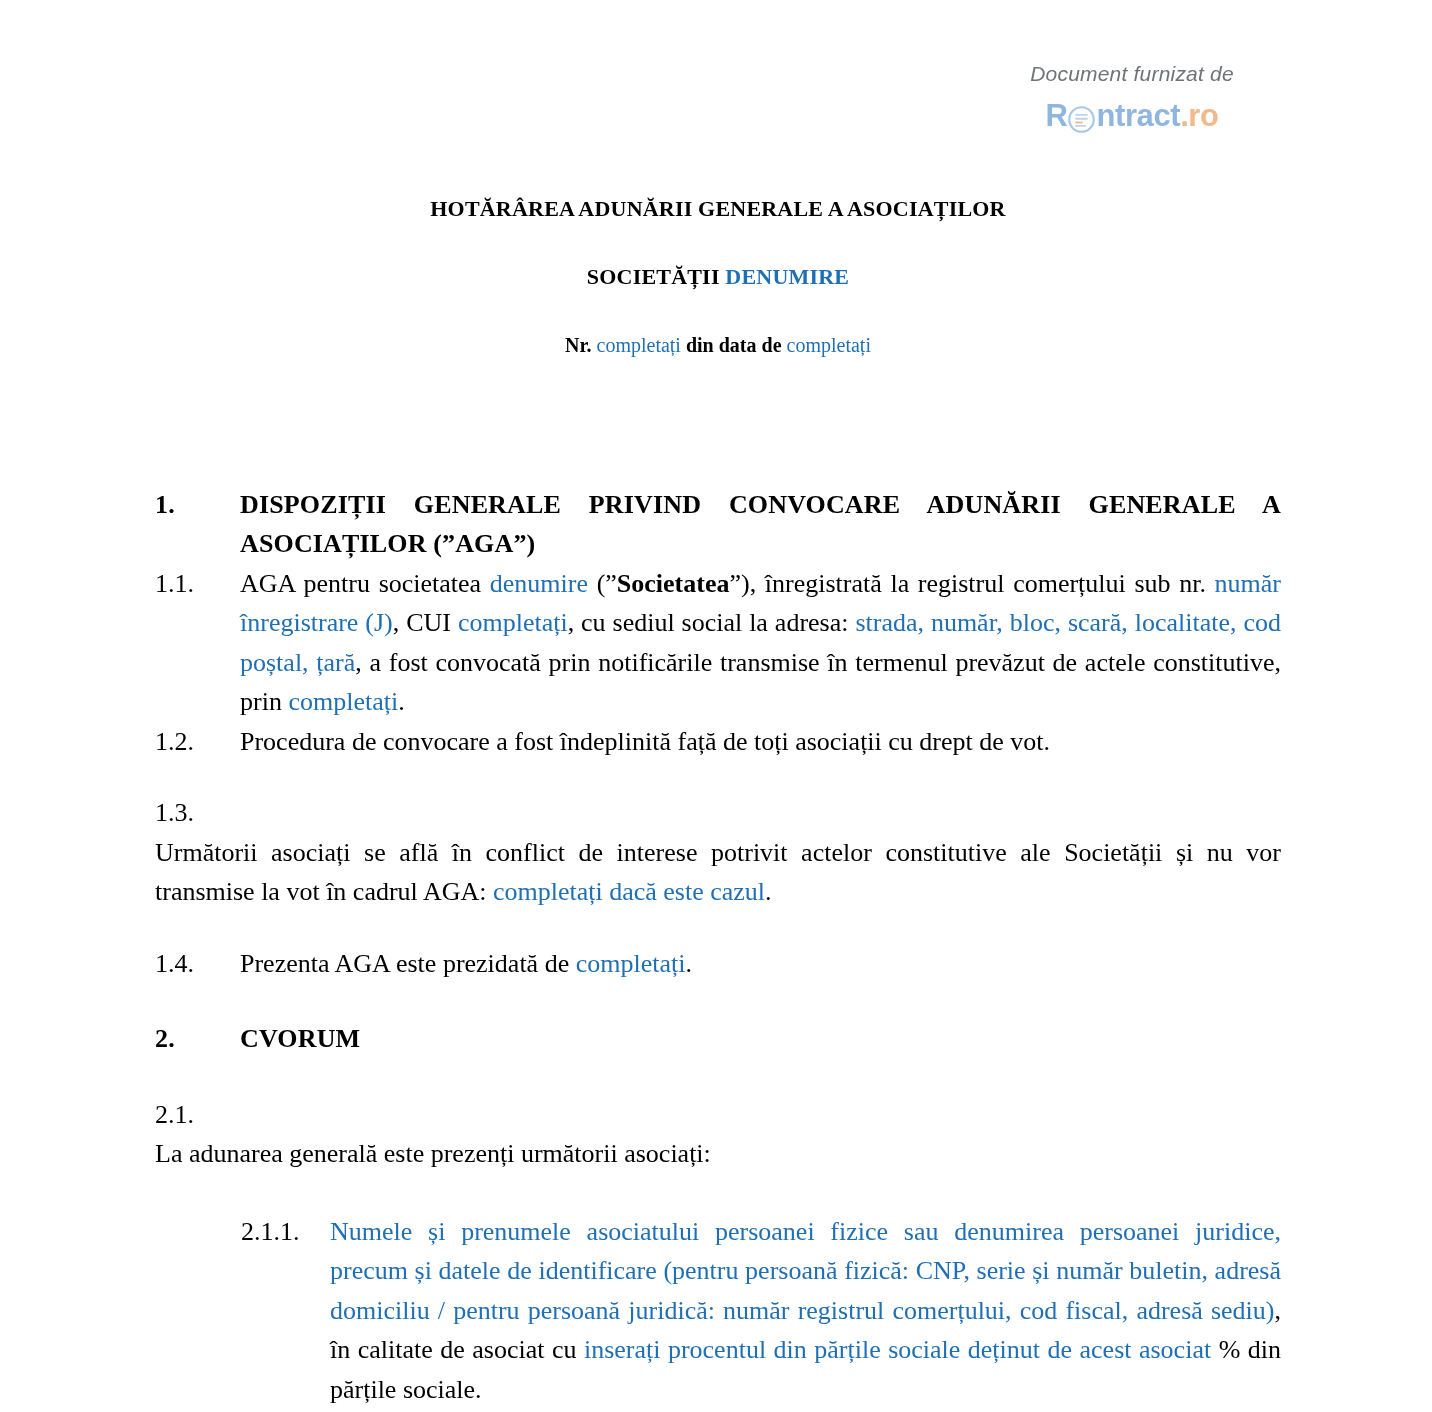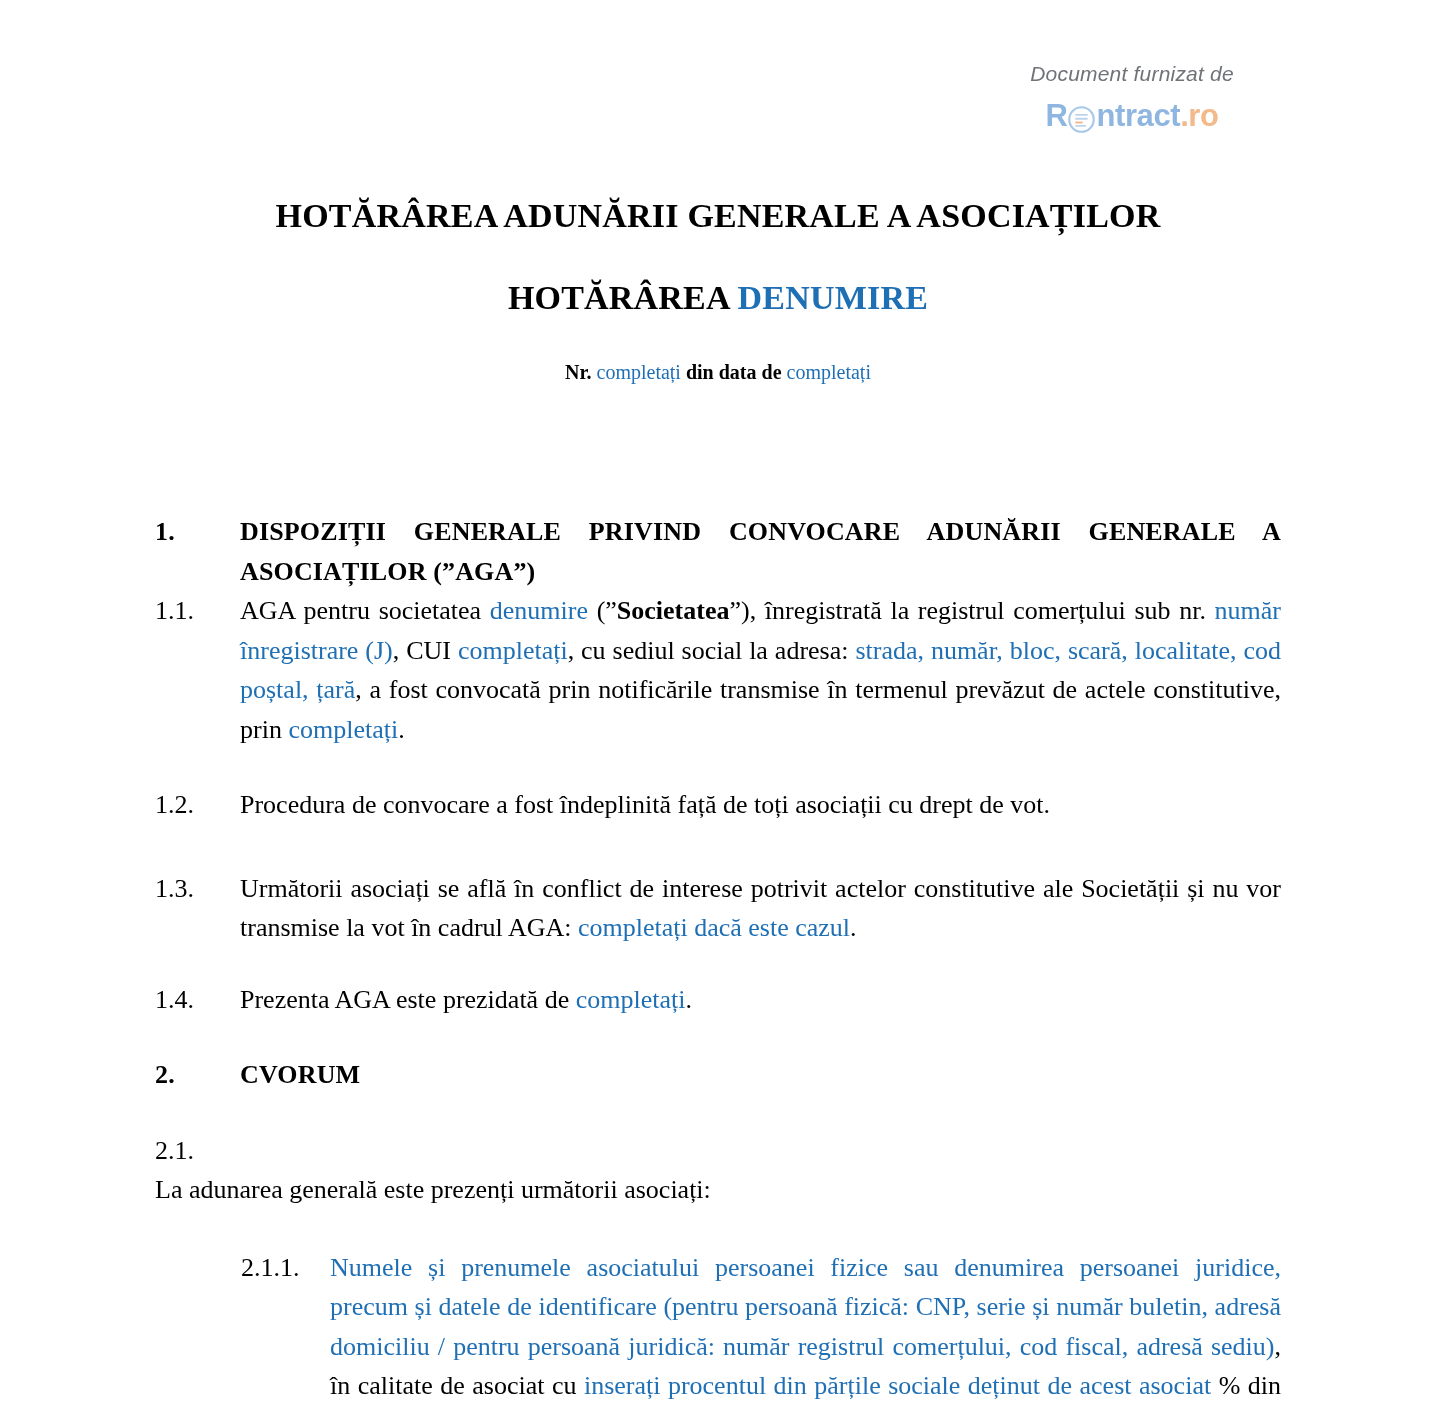--- a/index.html
+++ b/index.html
@@ -78,21 +78,21 @@
     top: 0;
     width: 1126px;
   }
 
   .title-block {
     margin-top: 196px;
     text-align: center;
   }
 
   .doc-title-line {
-    font-size: 34px;
+    font-size: 22px;
     font-weight: bold;
     letter-spacing: 0.2px;
     line-height: 1.15;
   }
 
   .doc-title-line.second {
     margin-top: 43px;
   }
 
   .doc-subtitle {
@@ -139,22 +139,22 @@
     text-align: justify;
   }
 
   .row.heading .body > span {
     display: inline;
     margin-top: 16px;
   }
 
   .sec1 { margin-top: 128px; }
   .p11  { }
-  .p12  { margin-top: 36px; }
-  .p13  { margin-top: 44px; }
+  .p12  { }
+  .p13  { margin-top: 32px; flex-direction: column; }
   .p14  { margin-top: 32px; }
   .sec2 { margin-top: 36px; }
   .p21  { margin-top: 36px; flex-direction: column; }
 
   
   .row.sub {
     margin-left: 86px;
   }
 
   .row.sub .num {
@@ -189,21 +189,21 @@
         <span class="lg-word">ntract</span>
         <span class="lg-tld">.ro</span>
     </div>
   </div>
 
   <div class="doc">
 
     <div class="title-block">
       <div class="doc-title-line">HOTĂRÂREA ADUNĂRII GENERALE A ASOCIAȚILOR</div>
       <div class="doc-title-line second">
-        <span>HOTĂRÂREA </span><span class="blue">DENUMIRE</span>
+        <span>SOCIETĂȚII </span><span class="blue">DENUMIRE</span>
       </div>
       <div class="doc-subtitle">
         <span class="b">Nr.</span>
         <span class="blue">completați</span>
         <span class="b">din data de</span>
         <span class="blue">completați</span>
       </div>
     </div>
 
     <div class="row heading sec1">

